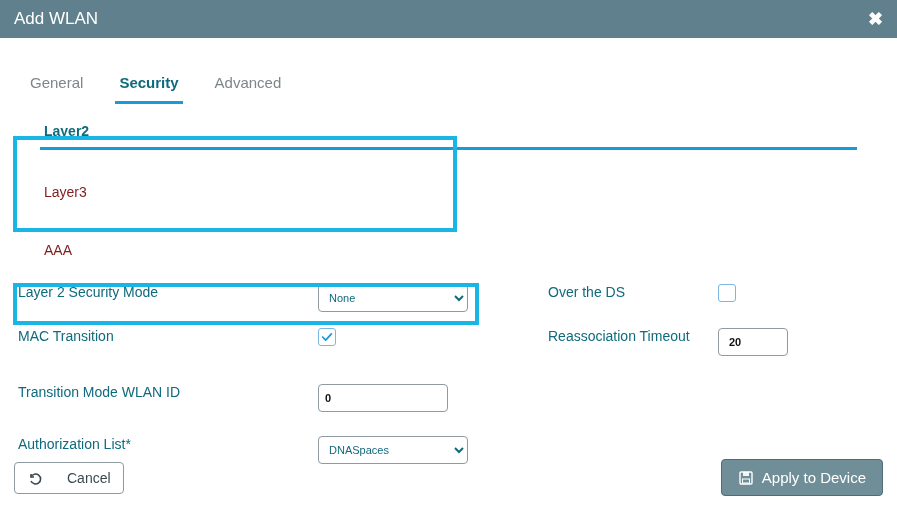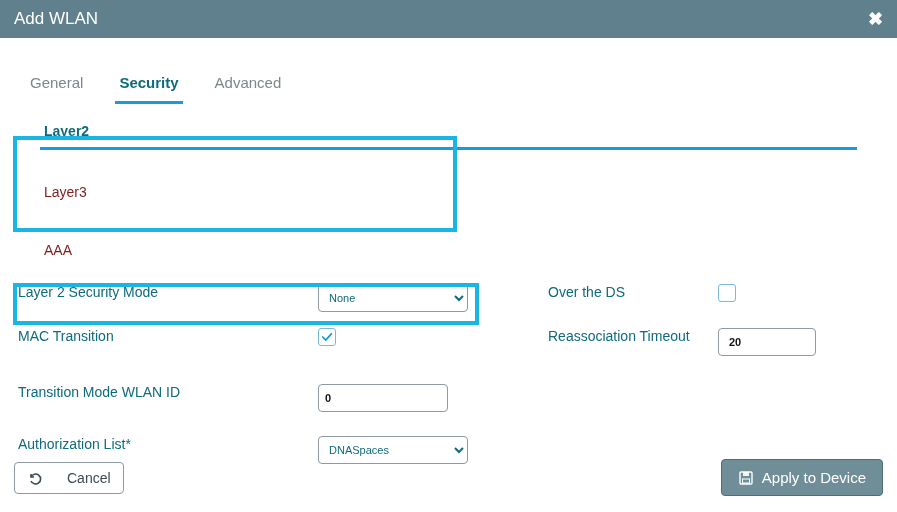--- a/index.html
+++ b/index.html
@@ -37,21 +37,21 @@
   .row { display:flex; align-items:flex-start; min-height:44px; }
   .label { color:#0f6a7c; font-size:14px; width:170px; }
   .label.wider { width:300px; }
 
   select, input[type=text] {
     font-size:11px; padding:4px 6px; border:1px solid #8f9aa1; border-radius:4px;
     height:28px; background:#fff; color:#0f6a7c;
   }
   select.w { width:150px; }
   input.w { width:130px; }
-  input.wn { width:98px; text-align:left; padding-left:10px; font-weight:bold; color:#111; }
+  input.wn { width:70px; text-align:left; padding-left:10px; font-weight:bold; color:#111; }
 
   
   .chk { width:18px; height:18px; border:1px solid #7bb7e0; border-radius:3px; display:flex; align-items:center; justify-content:center; cursor:pointer; background:#fff; }
   .chk.checked svg { display:block; }
   .chk svg { display:none; width:14px; height:14px; }
 
   
   .hl1 {
     position:absolute;
     left:13px; top:136px; width:444px; height:96px;

